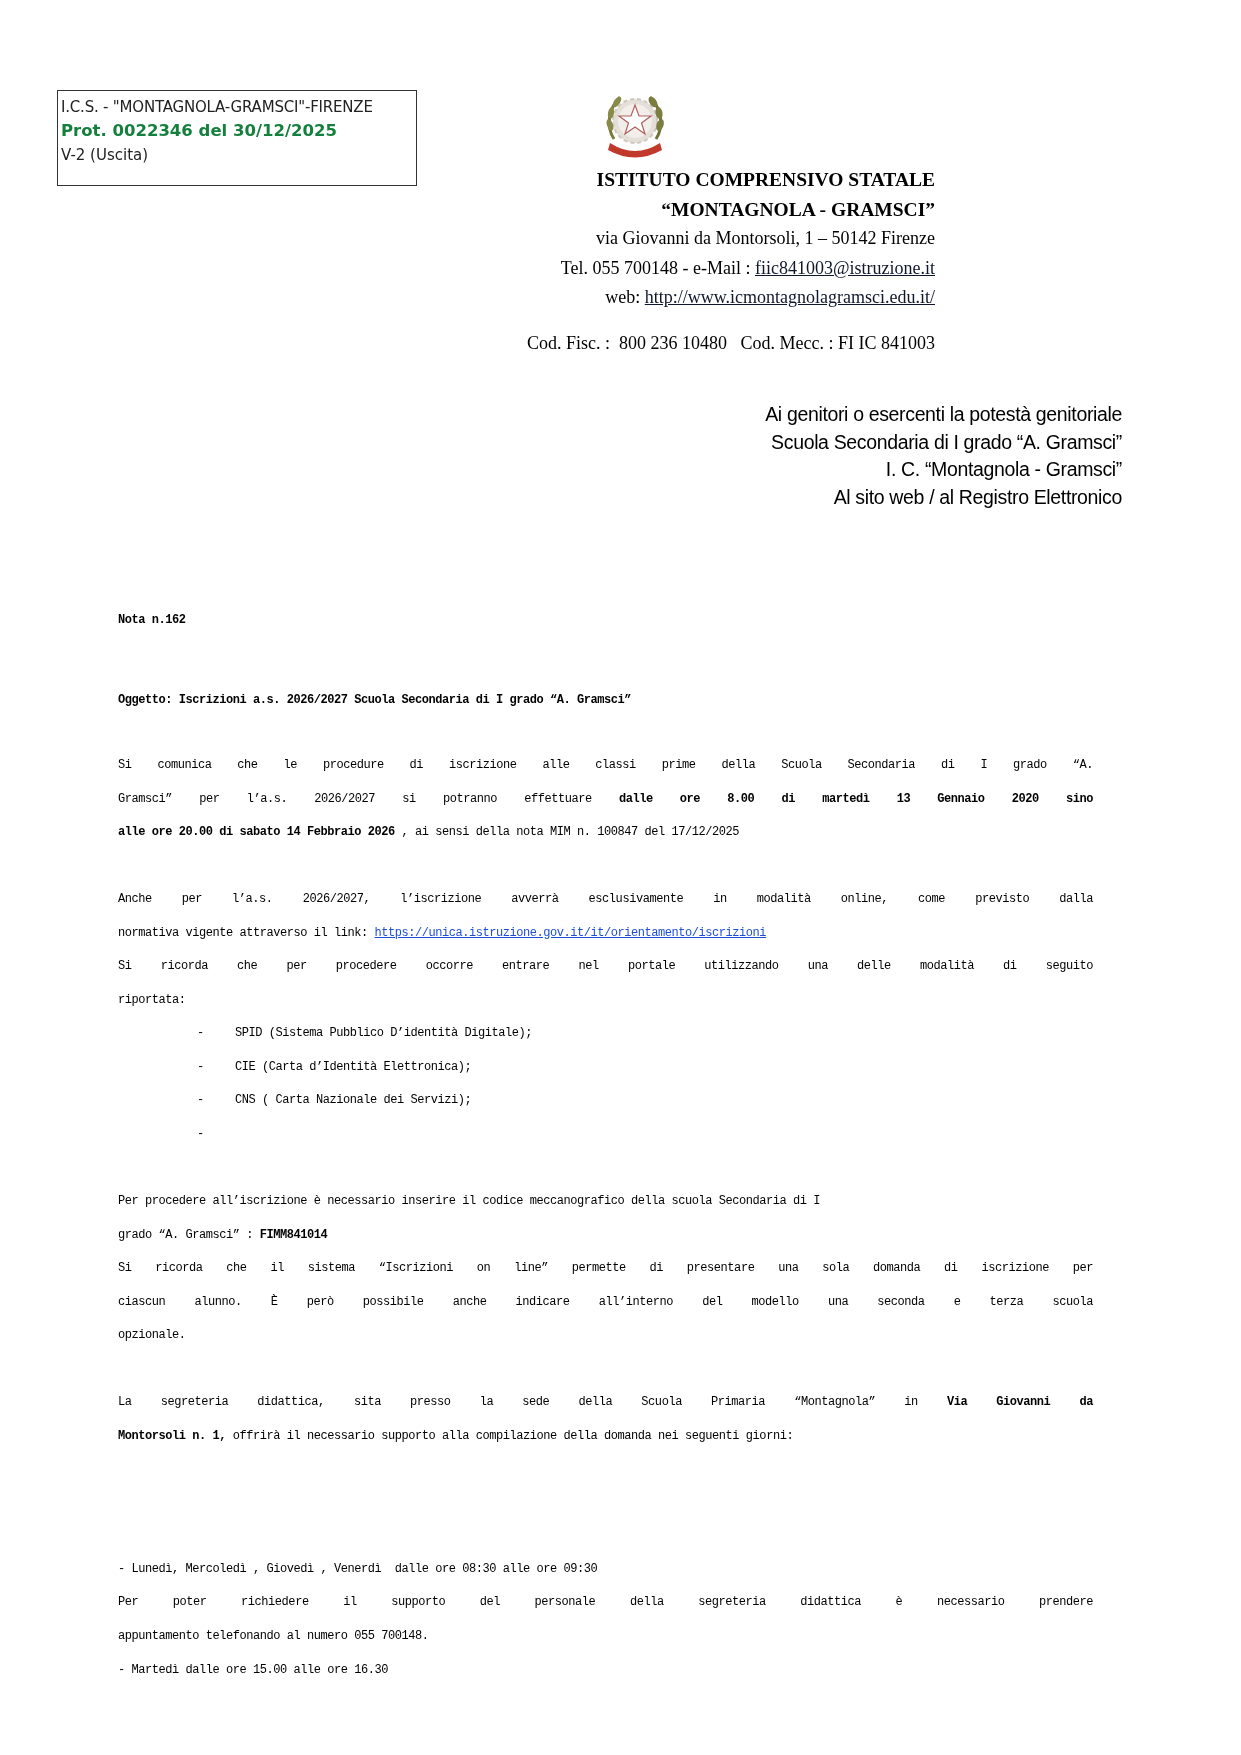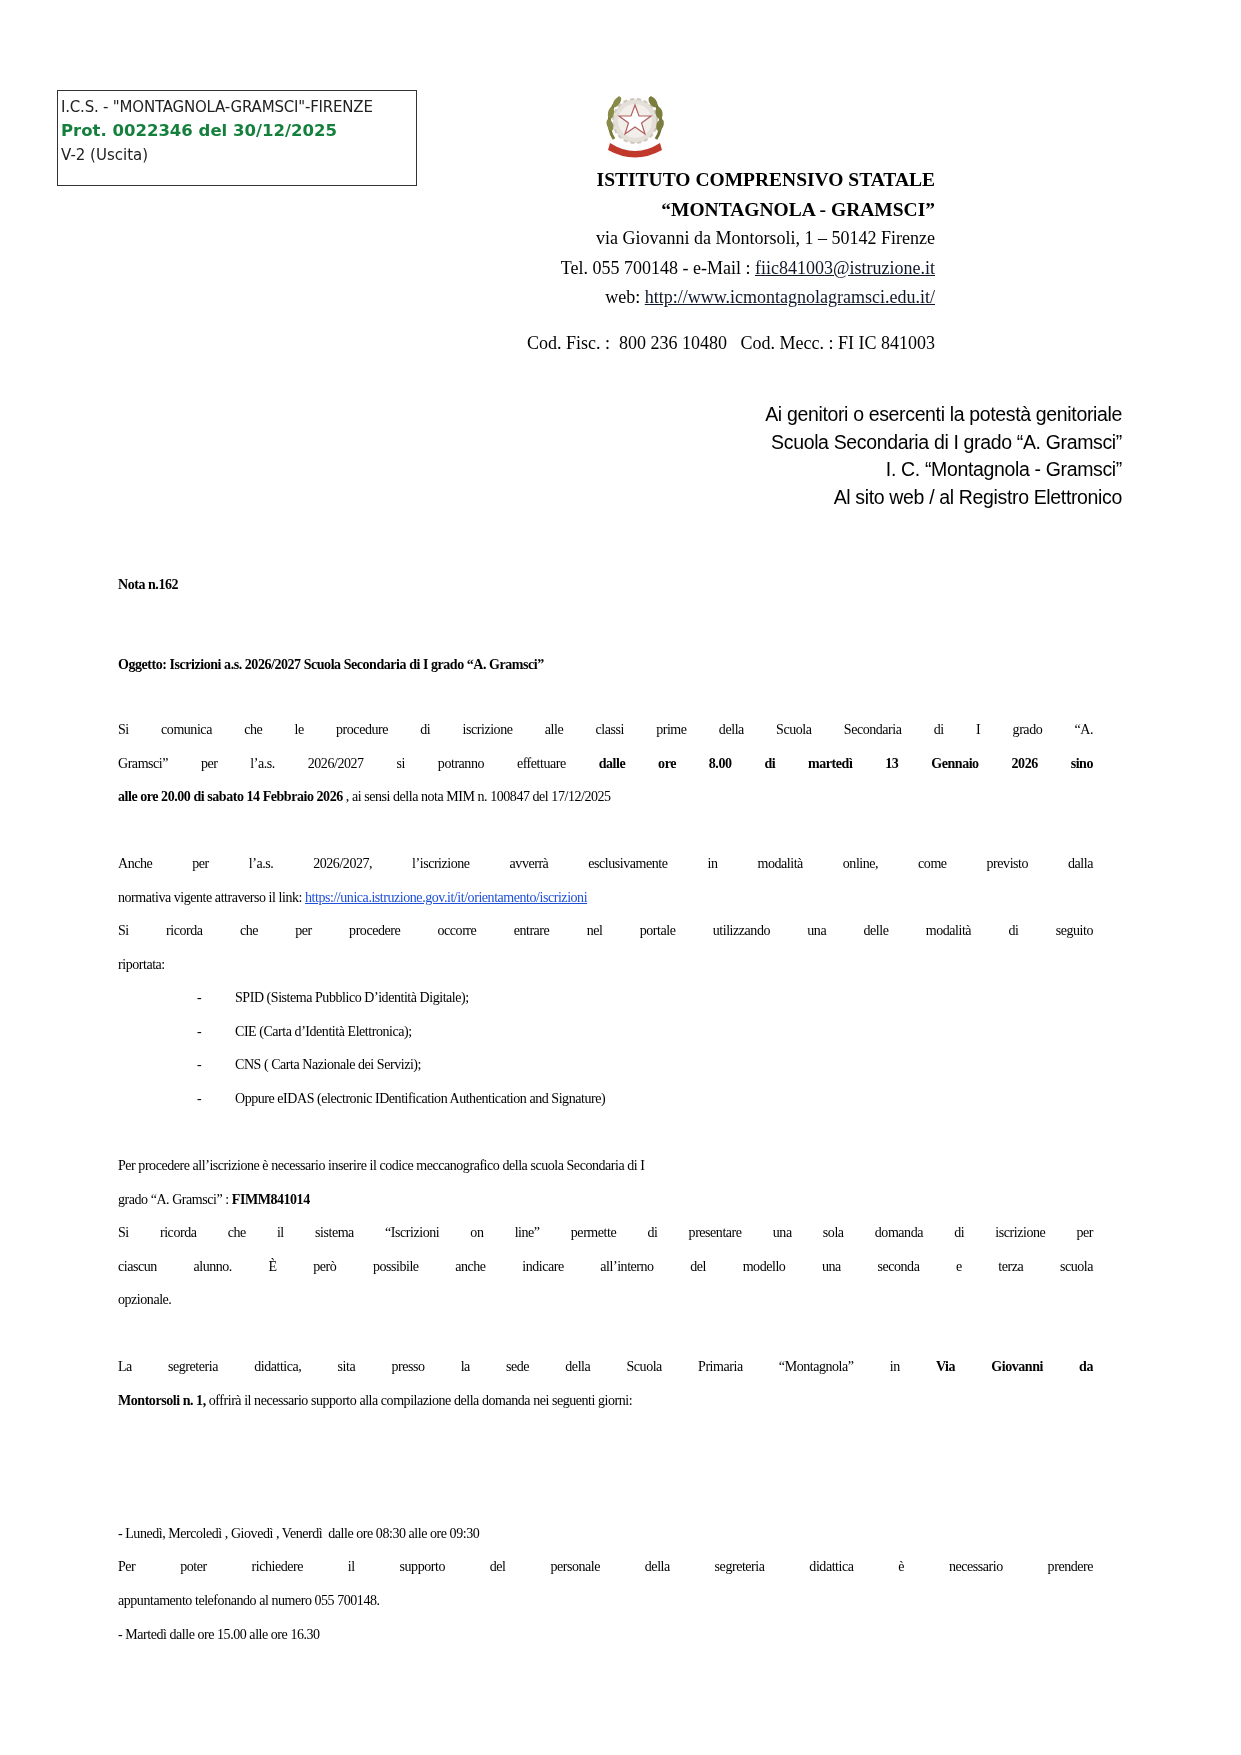--- a/index.html
+++ b/index.html
@@ -20,22 +20,23 @@
   }
   .header .title { font-weight:bold; font-size:19.5px; }
   .header a { color:#0f172a; text-decoration:underline; }
   .addressee {
     position:absolute; left:600px; top:401px; width:522px; text-align:right;
     font-family:"Liberation Sans", "DejaVu Sans", sans-serif; font-size:19.5px; line-height:27.5px;
     letter-spacing:-0.35px;
   }
   .body-text {
     position:absolute; left:118px; width:975px;
-    font-family:Liberation Serif, serif; font-size:14px; line-height:33.5px;
+    font-family:Liberation Mono, monospace; font-size:12px; line-height:33.5px;
     letter-spacing:-0.45px;
+    margin-top:36px;
   }
   .just-full { text-align:justify; text-align-last:justify; }
   .bold { font-weight:bold; }
   .lnk { color:#1d4ed8; text-decoration:underline; }
   .bullet { position:relative; height:33.5px; }
   .bullet .dash { position:absolute; left:79px; }
   .bullet .txt { position:absolute; left:117px; white-space:nowrap; }
   .nowrap { white-space:nowrap; }
 </style>
 </head>
@@ -88,21 +89,21 @@
   <div>I. C. “Montagnola - Gramsci”</div>
   <div>Al sito web / al Registro Elettronico</div>
 </div>
 
 <div class="body-text bold" style="top:568px;">Nota n.162</div>
 
 <div class="body-text bold nowrap" style="top:648px;">Oggetto: Iscrizioni a.s. 2026/2027 Scuola Secondaria di I grado “A. Gramsci”</div>
 
 <div class="body-text" style="top:713px;">
   <div class="just-full">Si comunica che le procedure di iscrizione alle classi prime della Scuola Secondaria di I grado “A.</div>
-  <div class="just-full"><span>Gramsci” per l’a.s. 2026/2027 si potranno effettuare </span><span class="bold">dalle ore 8.00 di martedì 13 Gennaio 2026 sino</span></div>
+  <div class="just-full"><span>Gramsci” per l’a.s. 2026/2027 si potranno effettuare </span><span class="bold">dalle ore 8.00 di martedì 13 Gennaio 2020 sino</span></div>
   <div class="nowrap"><span class="bold">alle ore 20.00 di sabato 14 Febbraio 2026</span><span> , ai sensi della nota MIM n. 100847 del 17/12/2025</span></div>
 </div>
 
 <div class="body-text" style="top:847px;">
   <div class="just-full">Anche per l’a.s. 2026/2027, l’iscrizione avverrà esclusivamente in modalità online, come previsto dalla</div>
   <div class="nowrap"><span>normativa vigente attraverso il link: </span><a class="lnk">https://unica.istruzione.gov.it/it/orientamento/iscrizioni</a></div>
   <div class="just-full">Si ricorda che per procedere occorre entrare nel portale utilizzando una delle modalità di seguito</div>
   <div>riportata:</div>
   <div class="bullet">
       <span class="dash">-</span>
@@ -111,21 +112,20 @@
   <div class="bullet">
       <span class="dash">-</span>
       <span class="txt">CIE (Carta d’Identità Elettronica);</span>
     </div>
   <div class="bullet">
       <span class="dash">-</span>
       <span class="txt">CNS ( Carta Nazionale dei Servizi);</span>
     </div>
   <div class="bullet">
       <span class="dash">-</span>
-      <span class="txt">Oppure eIDAS (electronic IDentification Authentication and Signature)</span>
     </div>
 </div>
 
 <div class="body-text" style="top:1149px;">
   <div class="nowrap">Per procedere all’iscrizione è necessario inserire il codice meccanografico della scuola Secondaria di I</div>
   <div class="nowrap"><span>grado “A. Gramsci” : </span><span class="bold">FIMM841014</span></div>
   <div class="just-full">Si ricorda che il sistema “Iscrizioni on line” permette di presentare una sola domanda di iscrizione per</div>
   <div class="just-full">ciascun alunno. È però possibile anche indicare all’interno del modello una seconda e terza scuola</div>
   <div>opzionale.</div>
 </div>

